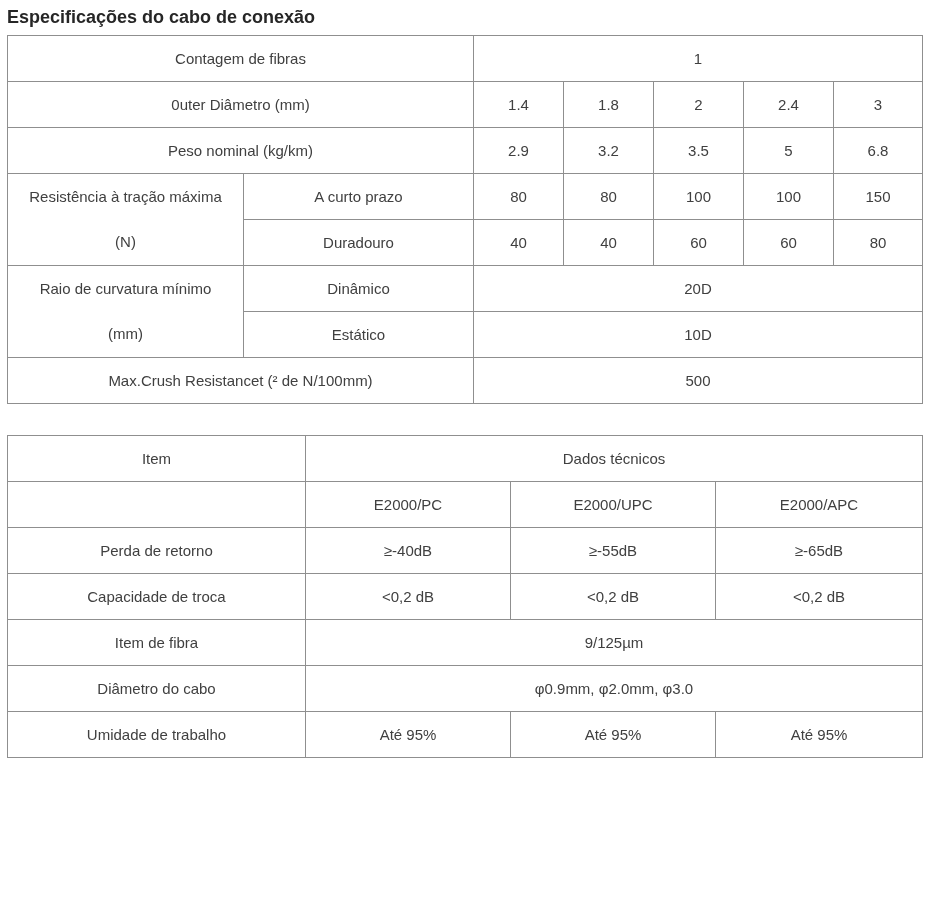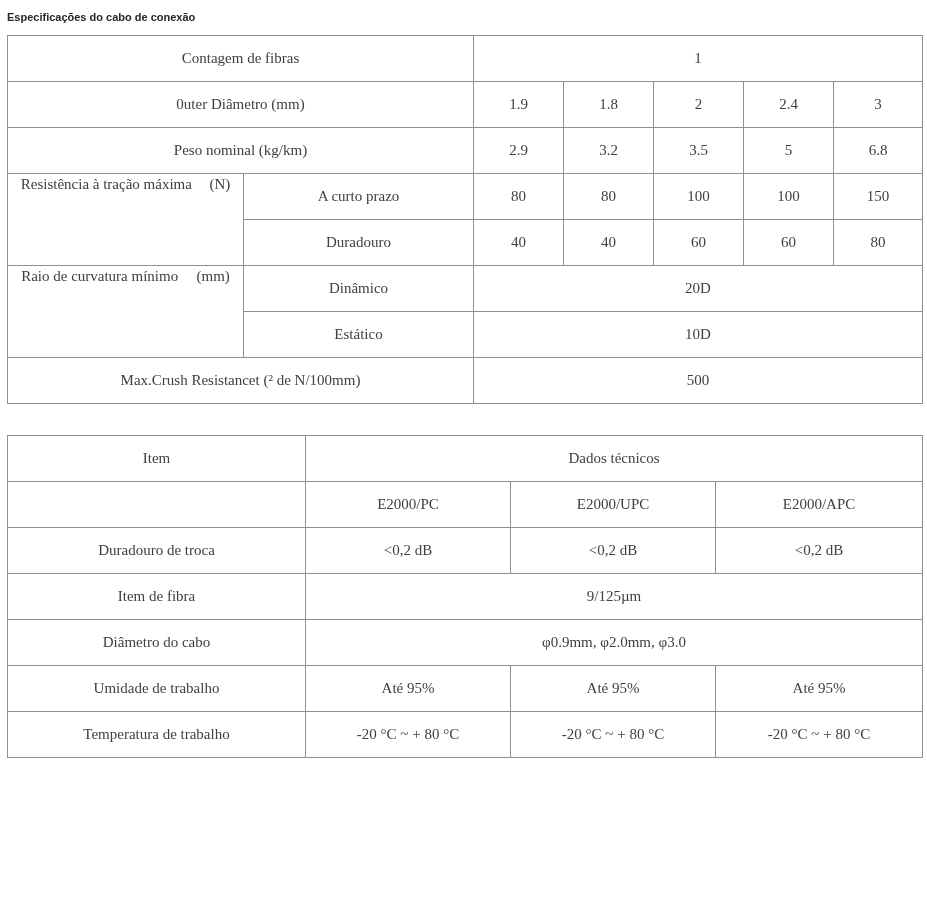--- a/index.html
+++ b/index.html
@@ -9,51 +9,49 @@
     font-family: "Liberation Sans", "DejaVu Sans", sans-serif;
     color: #404040;
   }
   .page {
     width: 915px;
     min-height: 899px;
     margin-left: 7px;
     box-sizing: border-box;
   }
   .page-title {
-    font-size: 11px;
+    font-size: 18px;
     font-weight: bold;
     color: #262626;
     margin: 7px 0 8px 0;
     line-height: 20px;
   }
   table.spec {
     border-collapse: collapse;
     table-layout: fixed;
     width: 915px;
-    font-family: Liberation Serif, serif;
   }
   table.spec td {
     border: 1px solid #8f8f8f;
     text-align: center;
     vertical-align: middle;
     font-size: 15px;
     height: 45px;
     padding: 0 4px;
     overflow: hidden;
     white-space: nowrap;
   }
   td.two-line {
     height: 91px;
   }
   .two-line .stack {
     display: flex;
-    flex-direction: row;
+    flex-direction: column;
     justify-content: space-around;
     height: 91px;
-    text-align: right;
   }
   .two-line .stack div {
     line-height: 20px;
   }
   table.tech {
     margin-top: 31px;
   }
 </style>
 </head>
 <body>
@@ -72,21 +70,21 @@
         <col style="width:90px">
         <col style="width:89px">
     </colgroup>
     <tbody>
       <tr>
         <td colspan="2">Contagem de fibras</td>
         <td colspan="5">1</td>
       </tr>
       <tr>
         <td colspan="2">0uter Diâmetro (mm)</td>
-        <td>1.9</td>
+        <td>1.4</td>
         <td>1.8</td>
         <td>2</td>
         <td>2.4</td>
         <td>3</td>
       </tr>
       <tr>
         <td colspan="2">Peso nominal (kg/km)</td>
         <td>2.9</td>
         <td>3.2</td>
         <td>3.5</td>
@@ -148,41 +146,41 @@
         <td>Item</td>
         <td colspan="3">Dados técnicos</td>
       </tr>
       <tr>
         <td></td>
         <td>E2000/PC</td>
         <td>E2000/UPC</td>
         <td>E2000/APC</td>
       </tr>
       <tr>
-        <td>Duradouro de troca</td>
+        <td>Perda de retorno</td>
+        <td>≥-40dB</td>
+        <td>≥-55dB</td>
+        <td>≥-65dB</td>
+      </tr>
+      <tr>
+        <td>Capacidade de troca</td>
         <td>&lt;0,2 dB</td>
         <td>&lt;0,2 dB</td>
         <td>&lt;0,2 dB</td>
       </tr>
       <tr>
         <td>Item de fibra</td>
         <td colspan="3">9/125µm</td>
       </tr>
       <tr>
         <td>Diâmetro do cabo</td>
         <td colspan="3">φ0.9mm, φ2.0mm, φ3.0</td>
       </tr>
       <tr>
         <td>Umidade de trabalho</td>
         <td>Até 95%</td>
         <td>Até 95%</td>
         <td>Até 95%</td>
       </tr>
-      <tr>
-        <td>Temperatura de trabalho</td>
-        <td>-20 °C ~ + 80 °C</td>
-        <td>-20 °C ~ + 80 °C</td>
-        <td>-20 °C ~ + 80 °C</td>
-      </tr>
     </tbody>
   </table>
 
 </div>
 
 </body></html>

